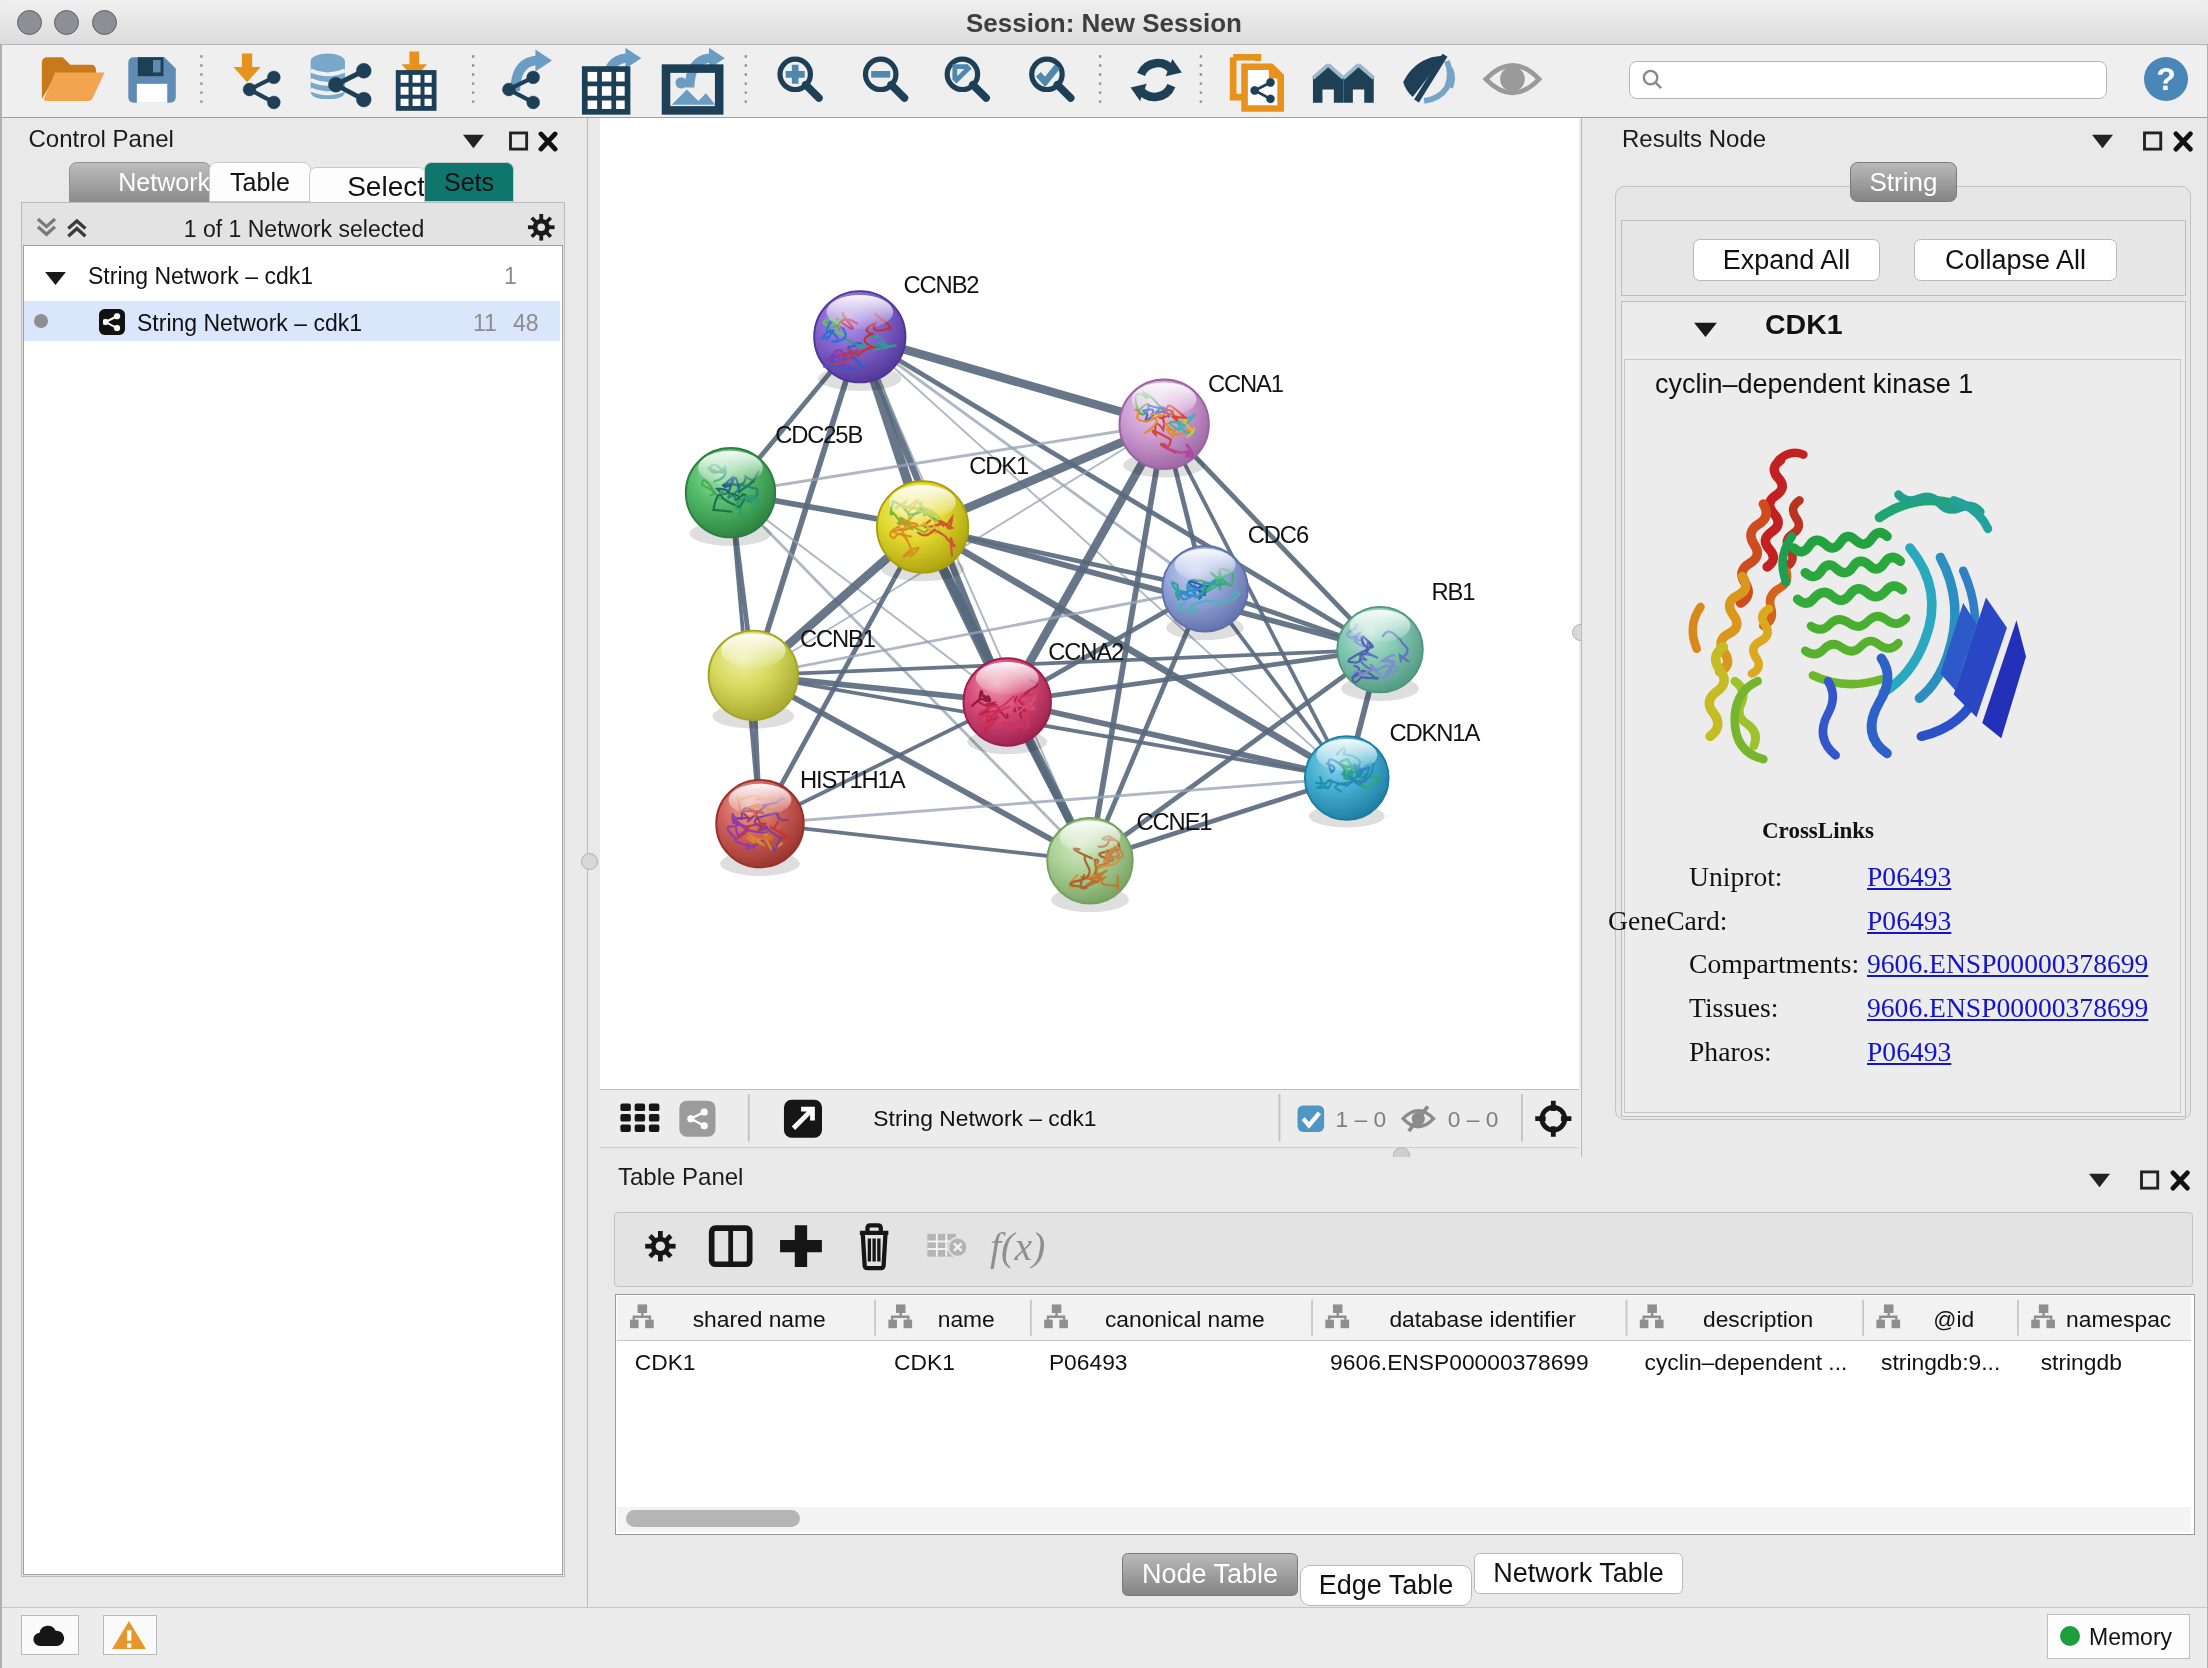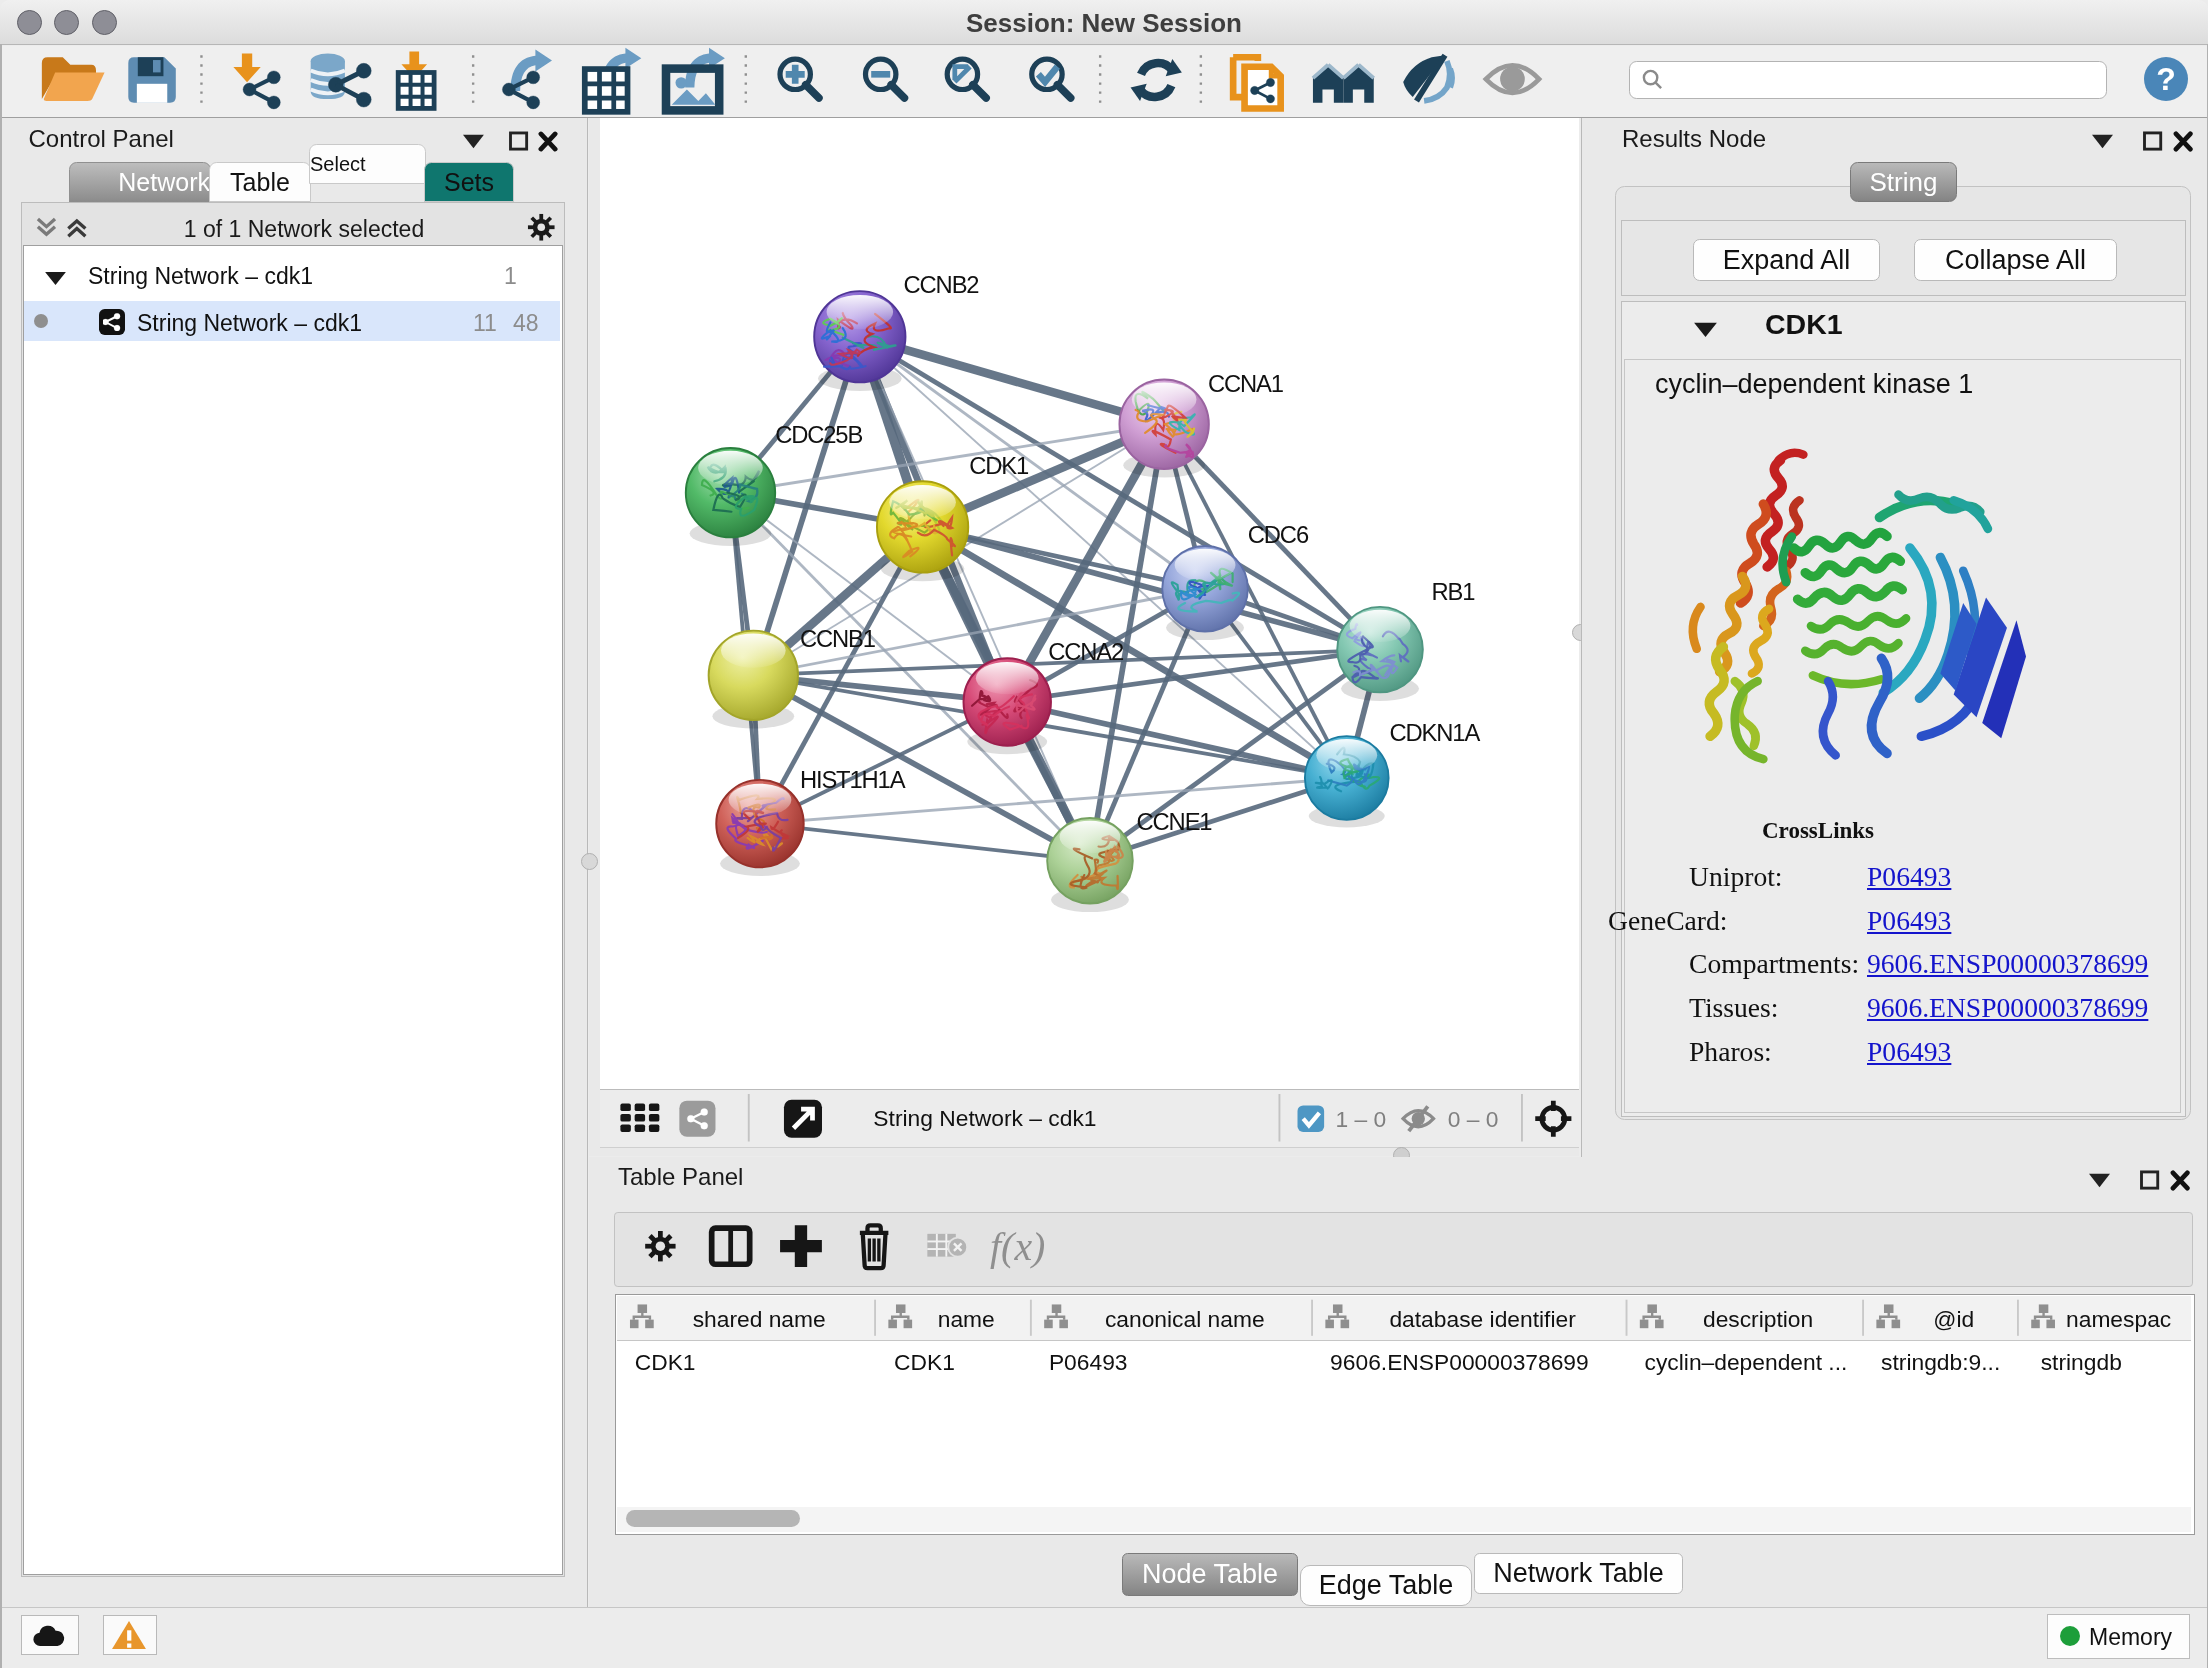--- a/index.html
+++ b/index.html
@@ -158,21 +158,21 @@
 <div class="abs" style="left:2144px;top:57px;width:44px;height:44px;border-radius:50%;background:#4a86b8;color:#fff;font-weight:700;font-size:32px;text-align:center;line-height:44px;">?</div>
 <div class="abs" style="left:0;top:118px;width:587px;height:1489px;background:#e9e9e9;border-right:1.9px solid #b9b9b9;"></div>
 <div class="t" style="left:28.5px;top:125px;font-size:24px;color:#1a1a1a;">Control Panel</div>
 <svg class="abs" style="left:463px;top:131px" width="95" height="21" viewBox="0 0 100 22">
     <path d="M0 4 L22 4 L11 18 Z" fill="#222"></path>
     <rect x="50" y="2" width="17" height="17" fill="none" stroke="#222" stroke-width="3"></rect>
     <path d="M82 3 L97 19 M97 3 L82 19" stroke="#111" stroke-width="5" stroke-linecap="round"></path>
   </svg>
 <div class="abs" style="left:69px;top:162px;width:140px;height:39px;background:linear-gradient(#bdbdbd,#8b8b8b);border:1px solid #909090;border-radius:7.6px 7.6px 0 0;color:#fff;font-size:25px;text-align:right;line-height:39px;">Network</div>
 <div class="abs" style="left:209px;top:162px;width:100px;height:38px;background:#fdfdfd;border:1px solid #c9c9c9;border-radius:7.6px 7.6px 0 0;color:#111;font-size:25px;text-align:center;line-height:38px;">Table</div>
-<div class="abs" style="left:309px;top:144px;width:115px;height:38px;background:#fdfdfd;border:1px solid #c9c9c9;border-radius:7.6px 7.6px 0 0;color:#111;font-size:20px;text-align:left;line-height:38px;">Select</div>
+<div class="abs" style="left:309px;top:167px;width:115px;height:38px;background:#fdfdfd;border:1px solid #c9c9c9;border-radius:7.6px 7.6px 0 0;color:#111;font-size:28px;text-align:right;line-height:38px;">Select</div>
 <div class="abs" style="left:424px;top:162px;width:88px;height:38px;background:#0f766e;border:1px solid #c9c9c9;border-radius:7.6px 7.6px 0 0;color:#111;font-size:25px;text-align:center;line-height:38px;">Sets</div>
 <div class="abs" style="left:21px;top:202px;width:542px;height:1373px;background:#e3e3e3;border:1.9px solid #bcbcbc;"></div>
 <svg class="abs" style="left:36px;top:217px" width="57" height="25" viewBox="0 0 60 26">
     <path d="M2 2 L11 10 L20 2 M2 10 L11 18 L20 10" stroke="#7a7a7a" stroke-width="3.5" fill="none"></path>
     <path d="M34 12 L43 4 L52 12 M34 20 L43 12 L52 20" stroke="#3a3a3a" stroke-width="3.5" fill="none"></path>
   </svg>
 <div class="t" style="left:114px;top:216px;width:380px;text-align:center;font-size:23px;color:#1a1a1a;">1 of 1 Network selected</div>
 <svg class="abs" style="left:527px;top:213px" width="28.5" height="28.5" viewBox="0 0 30 30">
 <g fill="#1a1a1a">
       <circle cx="15" cy="15" r="9"></circle>

